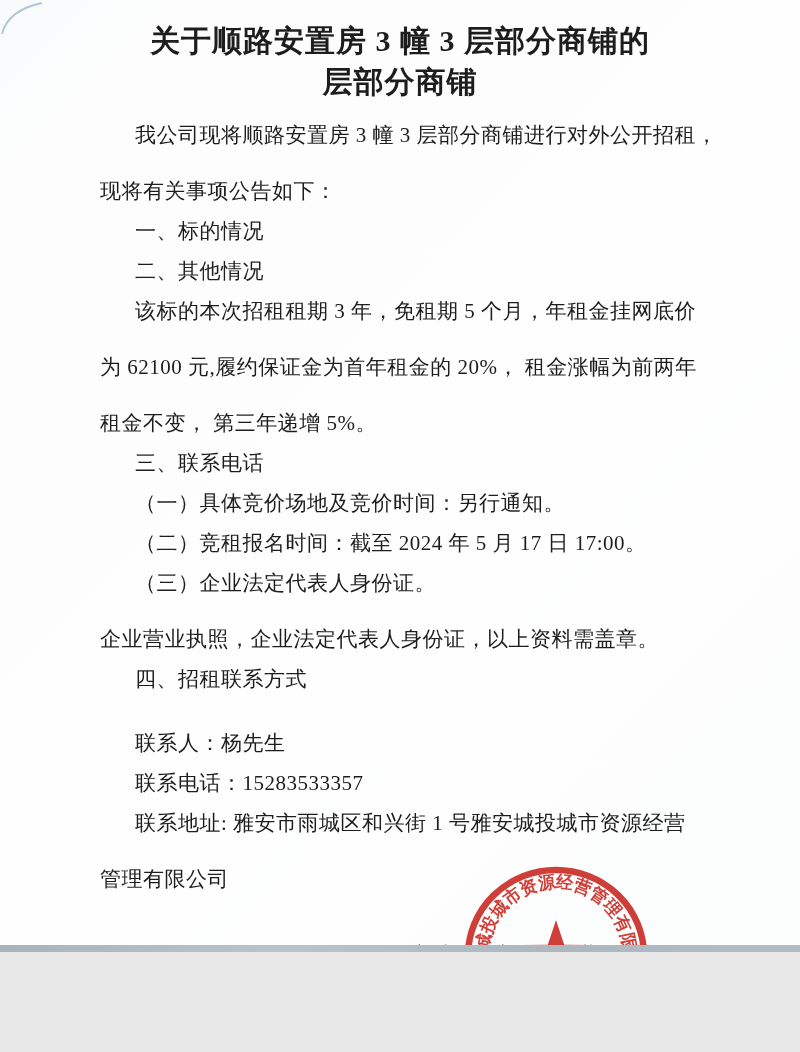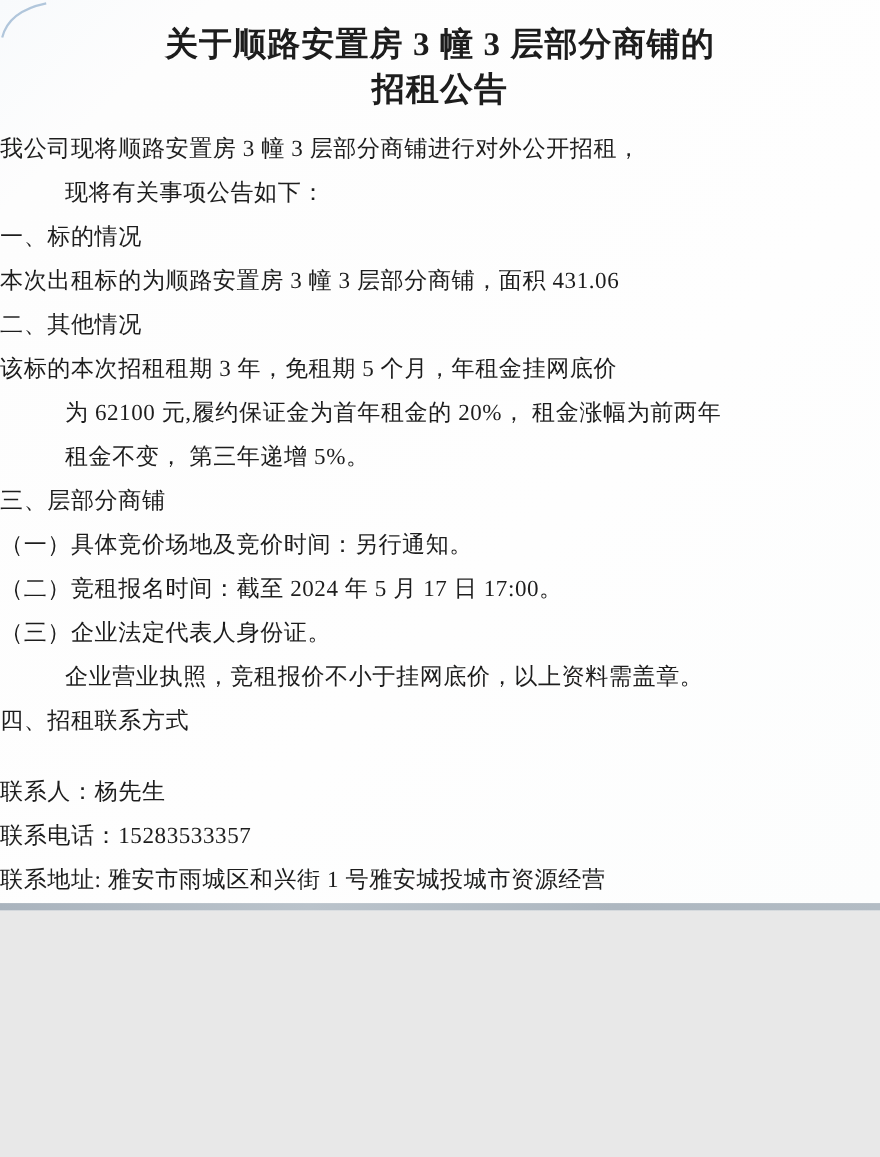--- a/index.html
+++ b/index.html
@@ -1,18 +1,18 @@
 <!DOCTYPE html>
 <html><head>
 <meta charset="utf-8">
 <style>
   html,body{margin:0;padding:0;background:#e8e8e8;}
   .page{
     position:relative;
-    width:800px;height:828px;
+    width:800px;height:952px;
     margin:0 auto;
     background:linear-gradient(135deg,#f8fafc 0%,#fdfdfd 12%,#fefefe 60%,#fcfdfd 100%);
     font-family:"Liberation Serif","DejaVu Serif",serif;
     color:#1d1d1d;
     overflow:hidden;
   }
   .title{
     margin:20px 0 0;
     text-align:center;
     font-size:30px;
@@ -20,22 +20,22 @@
     line-height:41px;
     letter-spacing:1px;
   }
   .title .tl{display:block;}
   .body{margin-top:13px;font-size:21px;}
   .ln{
     height:40px;line-height:40px;
     white-space:nowrap;
     letter-spacing:.5px;
   }
-  .ind{}
-  .flush{padding-left:59px;}
+  .ind{padding-left:135px;}
+  .flush{padding-left:100px;margin-top:16px;}
   .gap-sm{margin-top:24px;}
   .sig{
     margin-top:36px;
     text-align:right;padding-right:75px;
     font-size:21px;height:40px;line-height:40px;
   }
   .date{
     text-align:right;padding-right:148px;
     font-size:21px;height:40px;line-height:40px;
   }
@@ -56,37 +56,36 @@
 <body>
 
 <div class="page">
 
   <svg class="corner-artifact" width="70" height="50">
     <path d="M2,34 Q8,10 42,3" stroke="#98b4d0" stroke-width="2" fill="none" opacity="0.75"></path>
   </svg>
 
   <h1 class="title">
     <span class="tl">关于顺路安置房 3 幢 3 层部分商铺的</span>
-    <span class="tl">招租公告</span>
+    <span class="tl">层部分商铺</span>
   </h1>
 
   <div class="body">
     <div class="ln ind">我公司现将顺路安置房 3 幢 3 层部分商铺进行对外公开招租，</div>
     <div class="ln flush">现将有关事项公告如下：</div>
     <div class="ln ind">一、标的情况</div>
-    <div class="ln ind">本次出租标的为顺路安置房 3 幢 3 层部分商铺，面积 431.06</div>
     <div class="ln ind">二、其他情况</div>
     <div class="ln ind">该标的本次招租租期 3 年，免租期 5 个月，年租金挂网底价</div>
     <div class="ln flush">为 62100 元,履约保证金为首年租金的 20%， 租金涨幅为前两年</div>
     <div class="ln flush">租金不变， 第三年递增 5%。</div>
-    <div class="ln ind">三、层部分商铺</div>
+    <div class="ln ind">三、联系电话</div>
     <div class="ln ind">（一）具体竞价场地及竞价时间：另行通知。</div>
     <div class="ln ind">（二）竞租报名时间：截至 2024 年 5 月 17 日 17:00。</div>
     <div class="ln ind">（三）企业法定代表人身份证。</div>
-    <div class="ln flush">企业营业执照，竞租报价不小于挂网底价，以上资料需盖章。</div>
+    <div class="ln flush">企业营业执照，企业法定代表人身份证，以上资料需盖章。</div>
     <div class="ln ind">四、招租联系方式</div>
     <div class="ln ind gap-sm">联系人：杨先生</div>
     <div class="ln ind">联系电话：15283533357</div>
     <div class="ln ind">联系地址: 雅安市雨城区和兴街 1 号雅安城投城市资源经营</div>
     <div class="ln flush">管理有限公司</div>
   </div>
 
   <div class="sig">雅安城投城市资源经营管理有限公司</div>
   <div class="date">2024 年 5 月 14 日</div>
 

